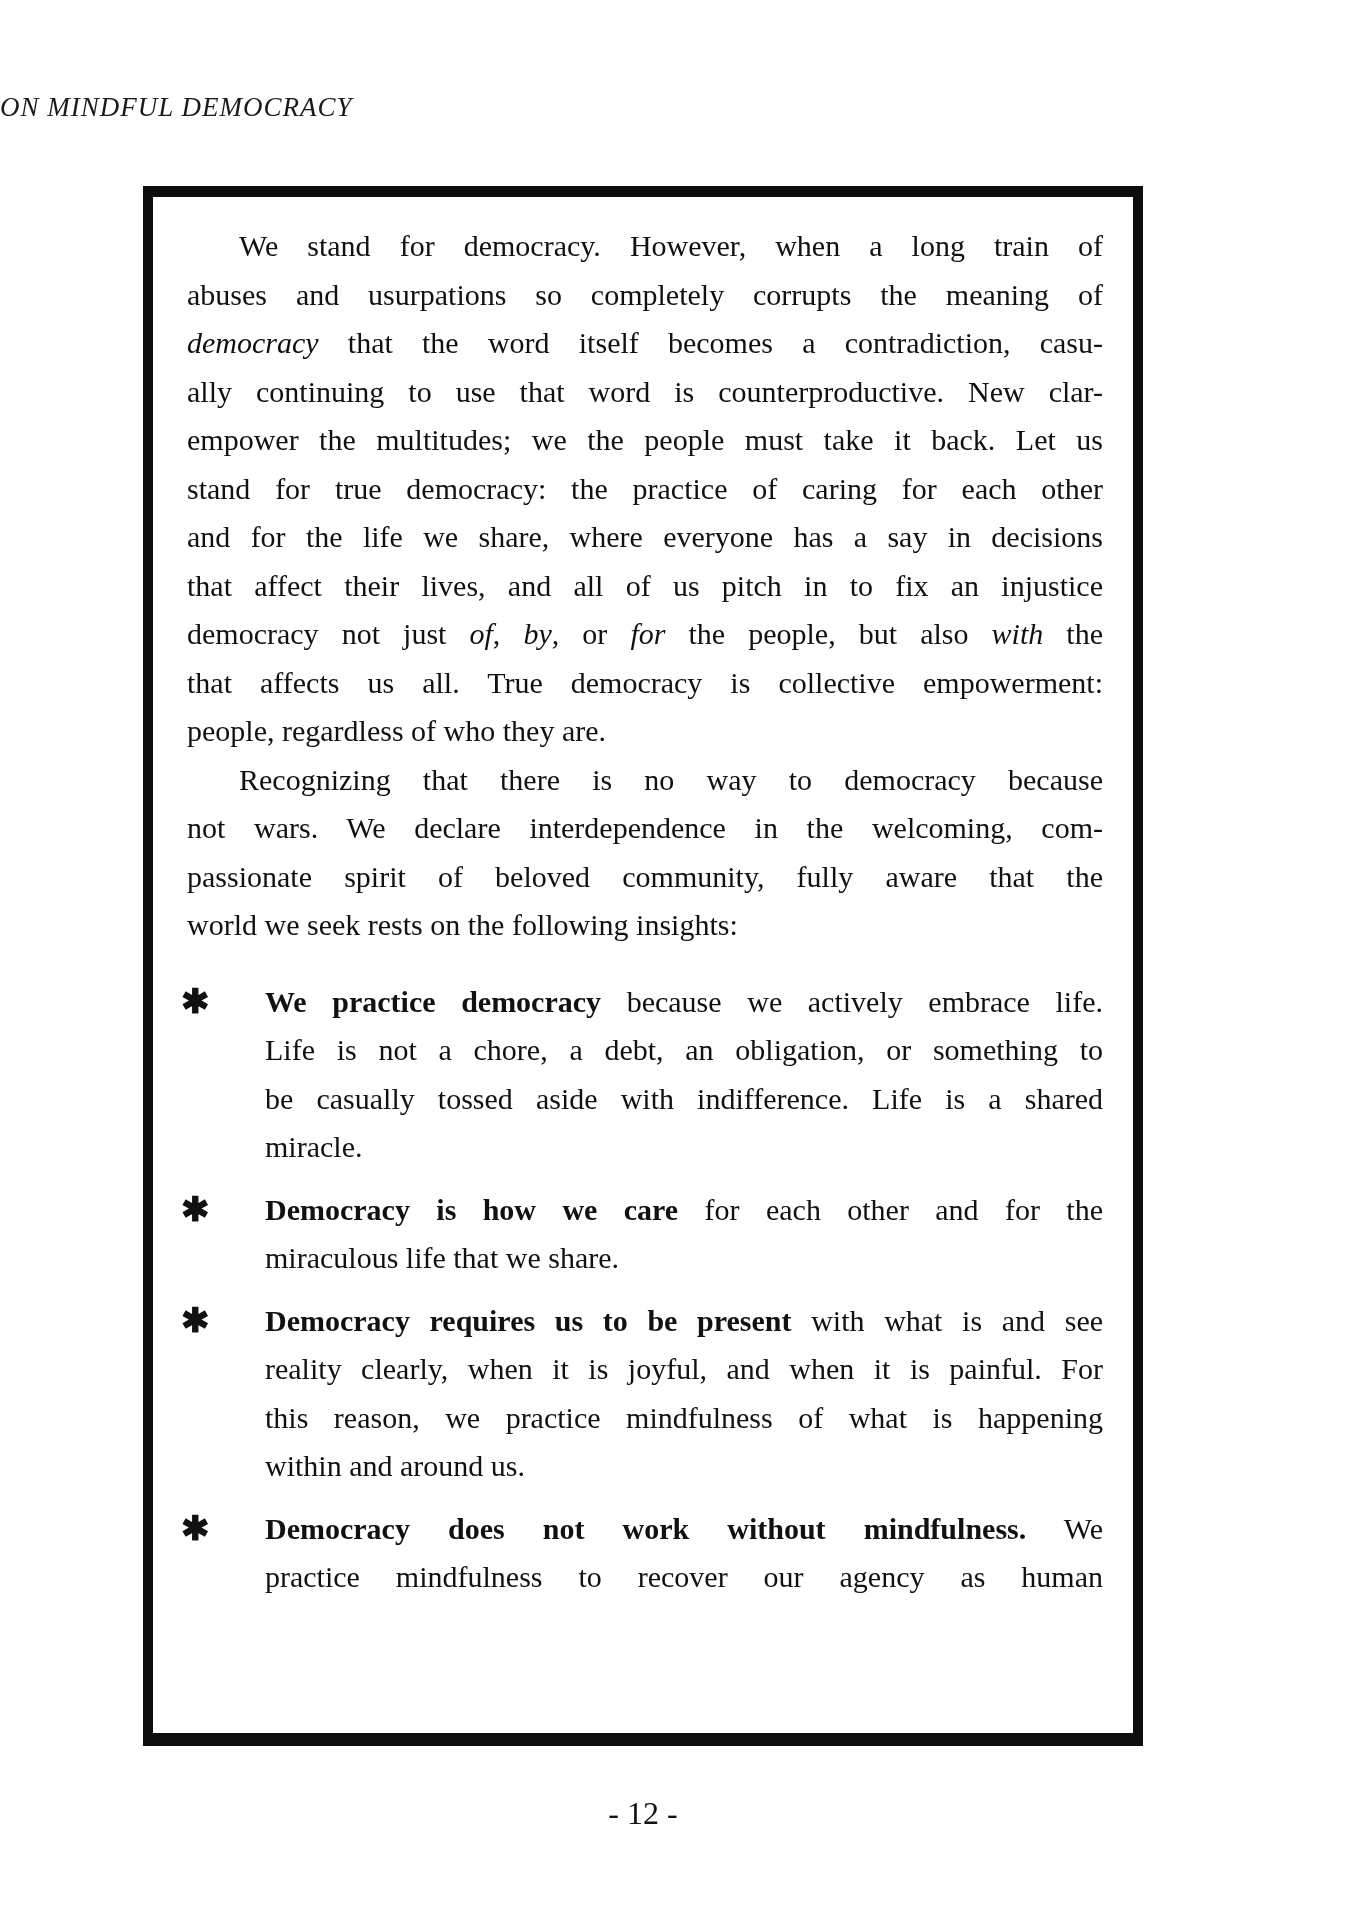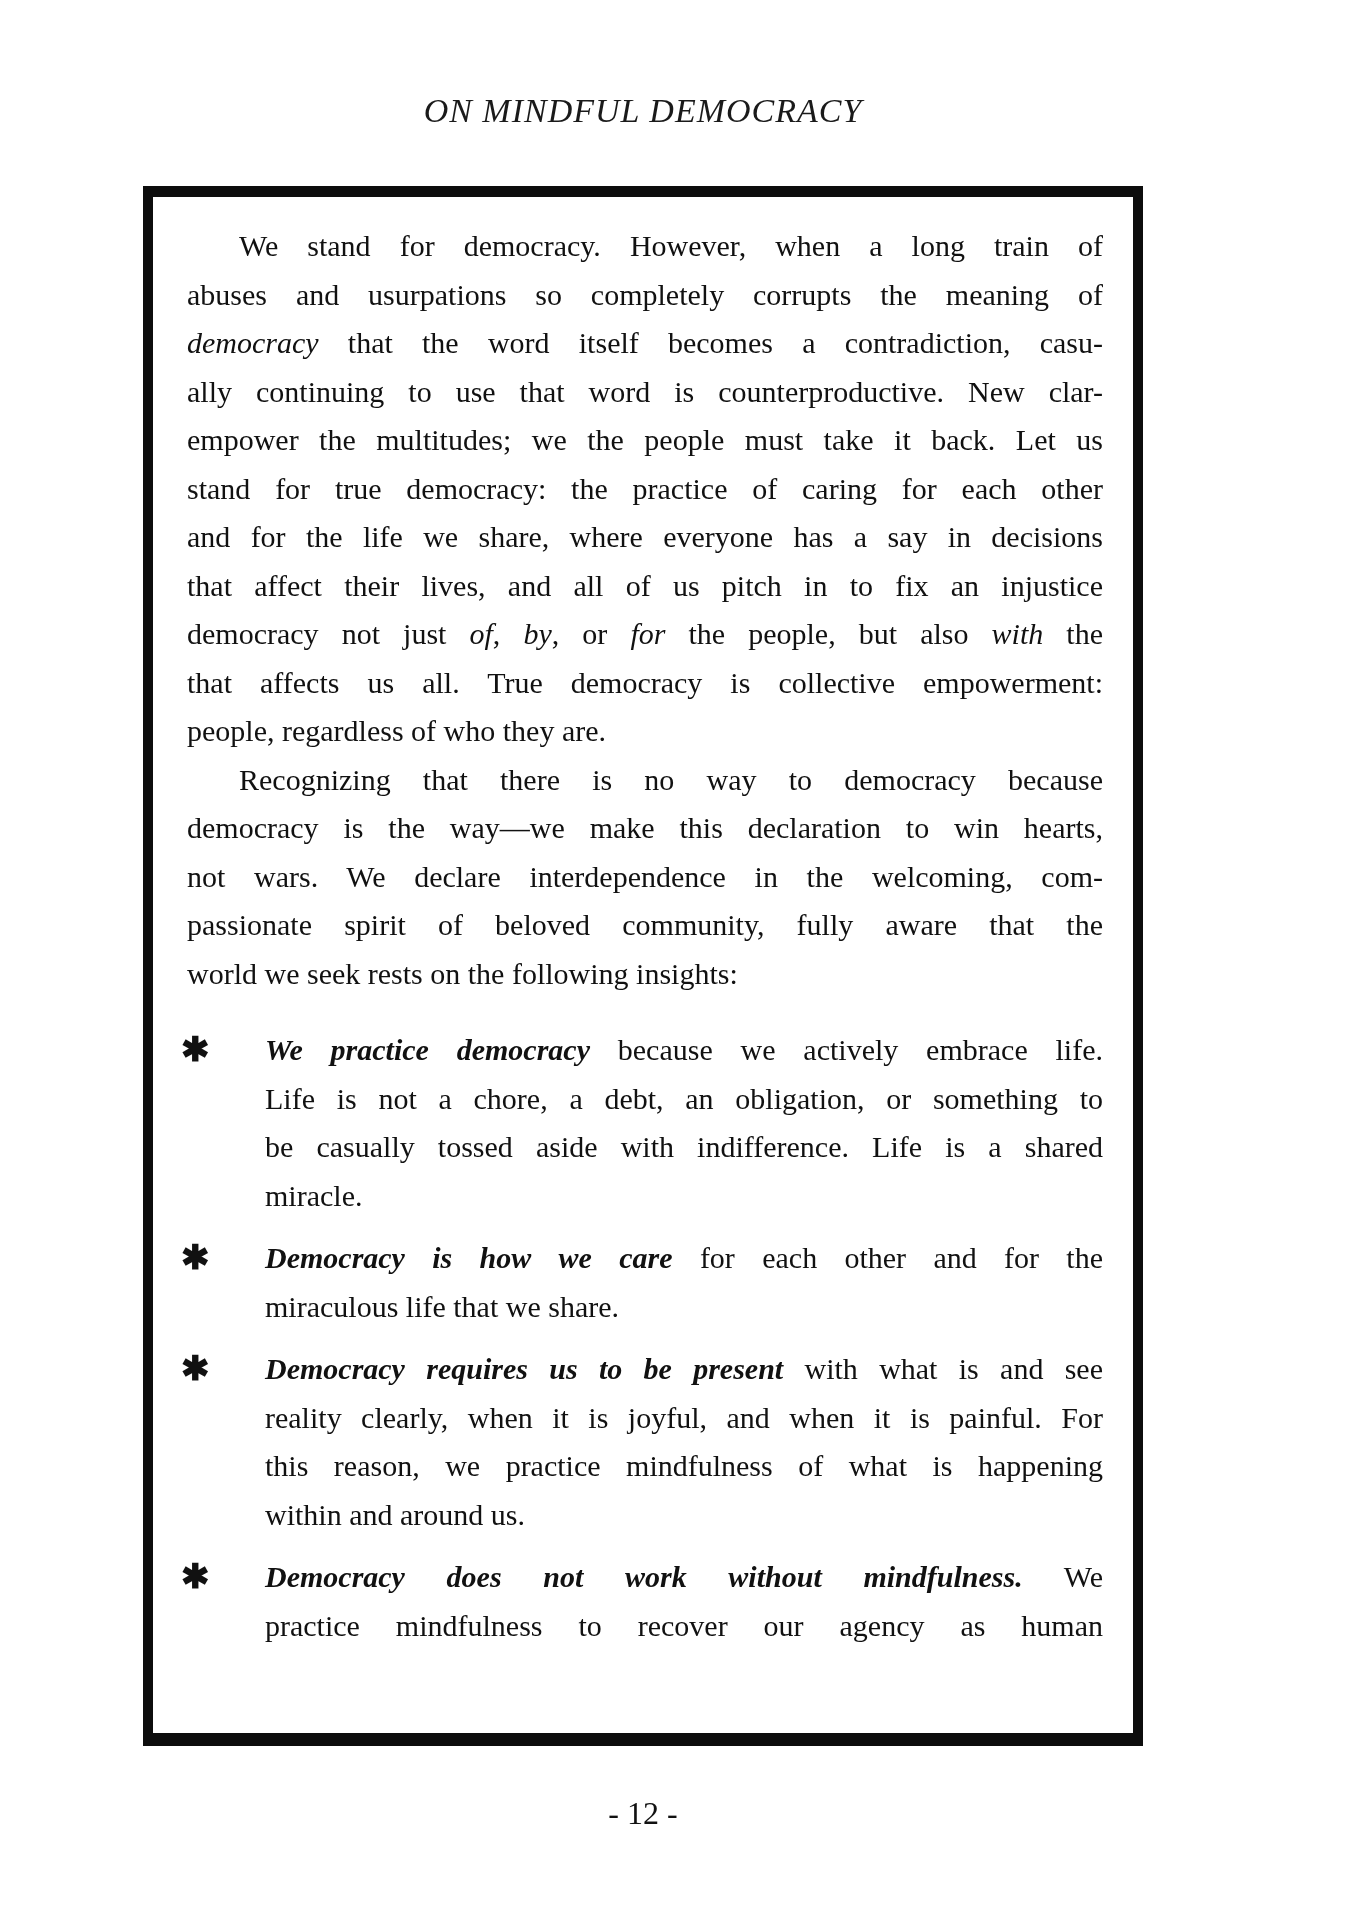--- a/index.html
+++ b/index.html
@@ -1,29 +1,29 @@
 <!DOCTYPE html>
 <html><head>
 <meta charset="utf-8">
 <style>
   html, body { margin:0; padding:0; background:#ffffff; }
   body { width:1362px; height:1920px; position:relative; overflow:hidden;
          font-family:"Liberation Serif", "DejaVu Serif", serif; color:#111; }
-  .running-head { position:absolute; top:92px; left:0; width:1286px; text-align:center;
-         font-style:italic; font-size:34px; letter-spacing:1px; color:#1a1a1a; }
+  .running-head { position:absolute; top:92px; left:0; width:1286px; text-align:left;
+         font-style:italic; font-size:27px; letter-spacing:1px; color:#1a1a1a; }
   .frame { position:absolute; left:143px; top:186px; width:1000px; height:1560px;
          box-sizing:border-box; border:10px solid #0d0d0d; border-top-width:11px; border-bottom-width:13px; }
   .content { position:absolute; left:187px; top:222px; width:916px; font-size:30px; }
   .line { height:48.5px; line-height:48.5px; white-space:nowrap; text-align:justify; text-align-last:justify; display:block; }
   .line.last { text-align-last:left; }
   .indent { padding-left:52px; }
   .bullet { position:relative; padding-left:78px; }
   .bullet .star { position:absolute; left:-6px; top:0; font-size:34px; font-weight:bold; line-height:48.5px; }
   .gap-b { height:14px; }
-  b { font-weight:bold;font-style:italic; }
+  b { font-weight:bold; }
   i { }
   .page-number { position:absolute; top:1795px; left:0; width:1286px; text-align:center; font-size:32px; }
 </style>
 </head>
 <body>
 
 <div class="running-head">ON MINDFUL DEMOCRACY</div>
 
 <div class="frame"></div>
 
@@ -37,21 +37,20 @@
     <span class="line">stand for true democracy: the practice of caring for each other</span>
     <span class="line">and for the life we share, where everyone has a say in decisions</span>
     <span class="line">that affect their lives, and all of us pitch in to fix an injustice</span>
     <span class="line"><span>democracy not just </span><i>of</i><span>, </span><i>by</i><span>, or </span><i>for</i><span> the people, but also </span><i>with</i><span> the</span></span>
     <span class="line">that affects us all. True democracy is collective empowerment:</span>
     <span class="line last">people, regardless of who they are.</span>
   </div>
 
   <div>
     <span class="line indent">Recognizing that there is no way to democracy because</span>
-    <span class="line">democracy is the way—we make this declaration to win hearts,</span>
     <span class="line">not wars. We declare interdependence in the welcoming, com-</span>
     <span class="line">passionate spirit of beloved community, fully aware that the</span>
     <span class="line last">world we seek rests on the following insights:</span>
   </div>
 
   <div style="height:28px"></div>
 
   <div class="bullet">
     <span class="star">✱</span>
     <span class="line"><b>We practice democracy</b><span> because we actively embrace life.</span></span>

